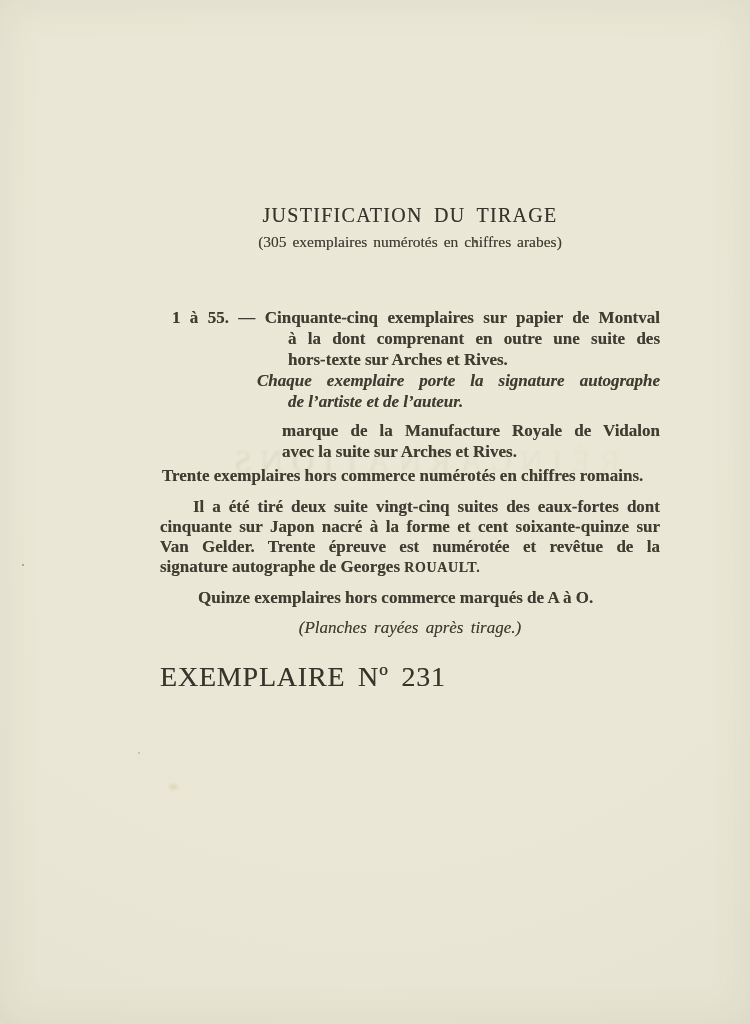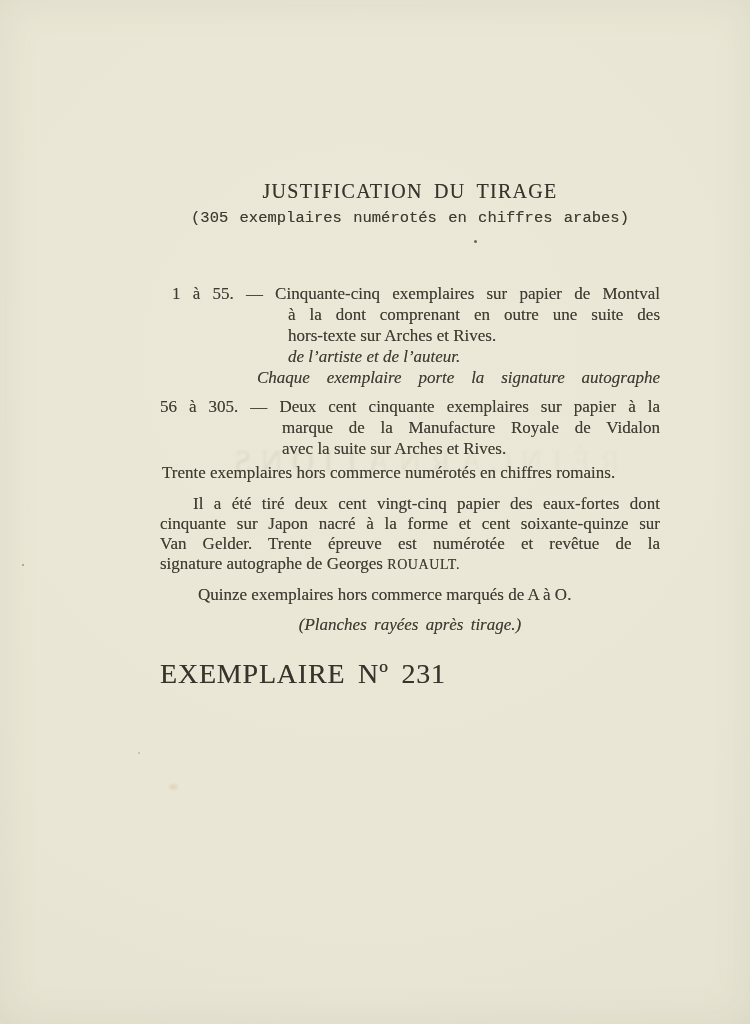--- a/index.html
+++ b/index.html
@@ -5,37 +5,37 @@
   html, body { margin: 0; padding: 0; }
   body {
     width: 750px; height: 1024px; overflow: hidden; position: relative;
     font-family: "Liberation Serif", "DejaVu Serif", serif;
   }
   .paper {
     position: absolute; inset: 0;
     background: radial-gradient(130% 95% at 48% 35%, #ebe8d8 0%, #e9e6d5 55%, #e3e0cf 100%);
   }
   .content {
-    position: absolute; left: 160px; top: 178px; width: 500px;
+    position: absolute; left: 160px; top: 202px; width: 500px;
     color: #3f3c31;
     font-size: 17px; line-height: 21px;
     text-shadow: 0 0 0.4px rgba(64,60,48,0.55);
   }
   .title-line {
     text-align: center; font-size: 20px; line-height: 26px;
     letter-spacing: 1.3px; word-spacing: 5px; color: #37352b;
   }
   .subtitle-line {
     text-align: center; font-size: 15.5px; line-height: 22px;
-    margin-top: 3px; word-spacing: 2px; font-family: Liberation Mono, monospace;
+    margin-top: 3px; word-spacing: 2px;
   }
   .entry { margin: 0; }
   .entry-1 { margin-top: 54px; }
   .entry-2 { margin-top: 8px; }
-  .line { text-align: justify; text-align-last: justify; }
+  .line { text-align: justify; text-align-last: justify; font-weight: bold; }
   .line.natural { text-align: right; text-align-last: left; white-space: nowrap; }
   .italic { font-style: italic; }
   .single-trente { margin-top: 3px; padding-left: 2px; }
   .entry-3 { margin-top: 11px; line-height: 20px; }
   .single-quinze { margin-top: 9px; padding-left: 38px; }
   .planches-line {
     margin-top: 8px; line-height: 24px; text-align: center;
     font-style: italic; word-spacing: 3px;
   }
   .exemplaire-line {
@@ -83,34 +83,33 @@
   <div class="content">
 
     <div class="title-line">JUSTIFICATION DU TIRAGE</div>
 
     <div class="subtitle-line">(305 exemplaires numérotés en chiffres arabes)</div>
 
     <div class="entry entry-1">
       <div class="line" style="padding-left:12px">1 à 55. — Cinquante-cinq exemplaires sur papier de Montval</div>
       <div class="line" style="padding-left:128px">à la dont comprenant en outre une suite des</div>
       <div class="line natural" style="padding-left:128px">hors-texte sur Arches et Rives.</div>
+      <div class="line italic" style="padding-left:97px">Chaque exemplaire porte la signature autographe</div>
       <div class="line natural italic" style="padding-left:128px">de l’artiste et de l’auteur.</div>
-      <div class="line italic" style="padding-left:97px">Chaque exemplaire porte la signature autographe</div>
     </div>
 
     <div class="entry entry-2">
-      <div class="line">56 à 305. — Deux cent cinquante exemplaires sur papier à la</div>
       <div class="line" style="padding-left:122px">marque de la Manufacture Royale de Vidalon</div>
       <div class="line natural" style="padding-left:122px">avec la suite sur Arches et Rives.</div>
     </div>
 
     <div class="line natural single-trente">Trente exemplaires hors commerce numérotés en chiffres romains.</div>
 
     <div class="entry entry-3">
-      <div class="line" style="padding-left:33px">Il a été tiré deux cent vingt-cinq papier des eaux-fortes dont</div>
+      <div class="line" style="padding-left:33px">Il a été tiré deux suite vingt-cinq suites des eaux-fortes dont</div>
       <div class="line">cinquante sur Japon nacré à la forme et cent soixante-quinze sur</div>
       <div class="line">Van Gelder. Trente épreuve est numérotée et revêtue de la</div>
       <div class="line natural"><span>signature autographe de Georges </span><span class="artist-name">Rouault.</span></div>
     </div>
 
     <div class="line natural single-quinze">Quinze exemplaires hors commerce marqués de A à O.</div>
 
     <div class="planches-line">(Planches rayées après tirage.)</div>
 
     <div class="exemplaire-line">EXEMPLAIRE Nº 231</div>

